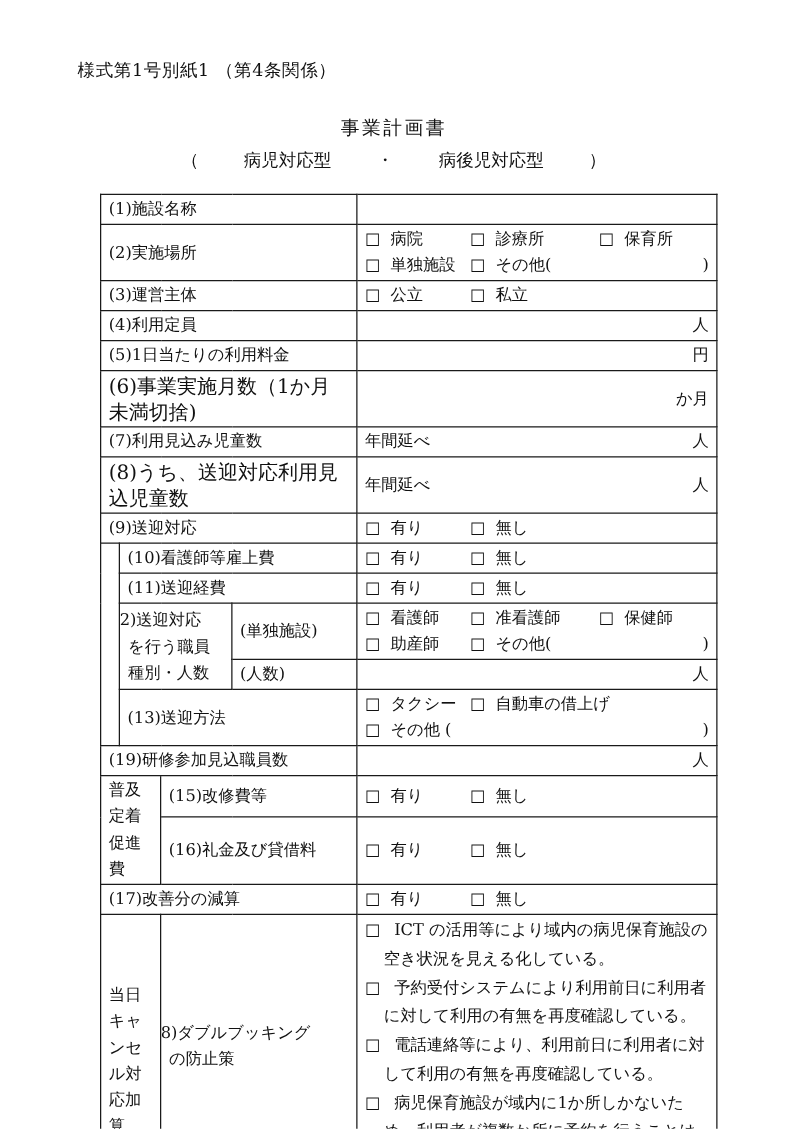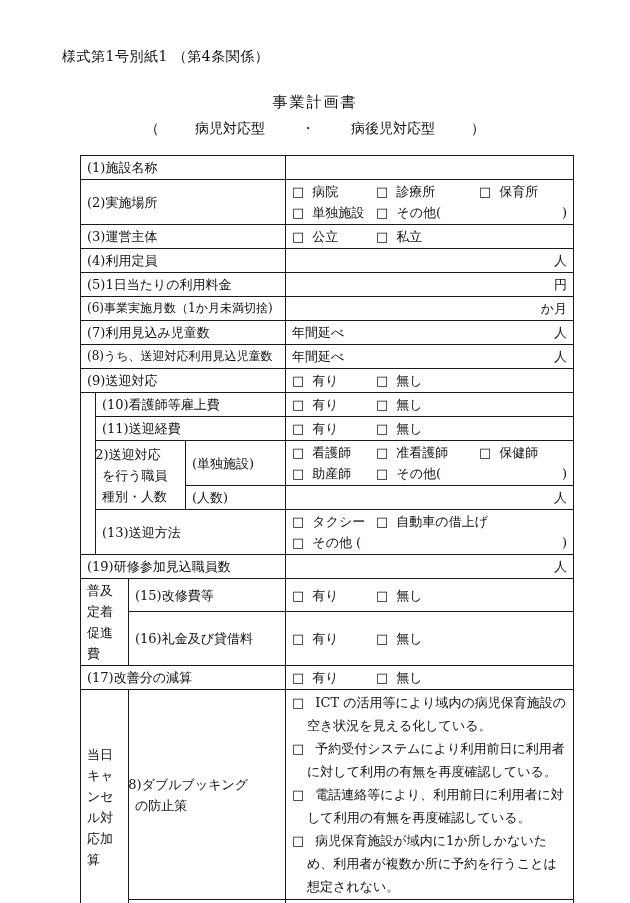--- a/index.html
+++ b/index.html
@@ -25,21 +25,21 @@
     font-size: 13px;
   }
   table.form td {
     border: 1px solid #1a1a1a;
     padding: 1px 6px;
     vertical-align: middle;
     line-height: 21px;
     overflow: hidden;
   }
   td.lbl { }
-  td.small { font-size: 12px; }
+  td.small { font-size: 16px; }
   td.top { vertical-align: top; }
   td.vhead {
     vertical-align: top;
     padding: 2px 4px;
     line-height: 20px;
     word-break: break-all;
     margin-top: 23px;
   }
   td.gutter { padding: 0; }
   td.unit { text-align: right; }

